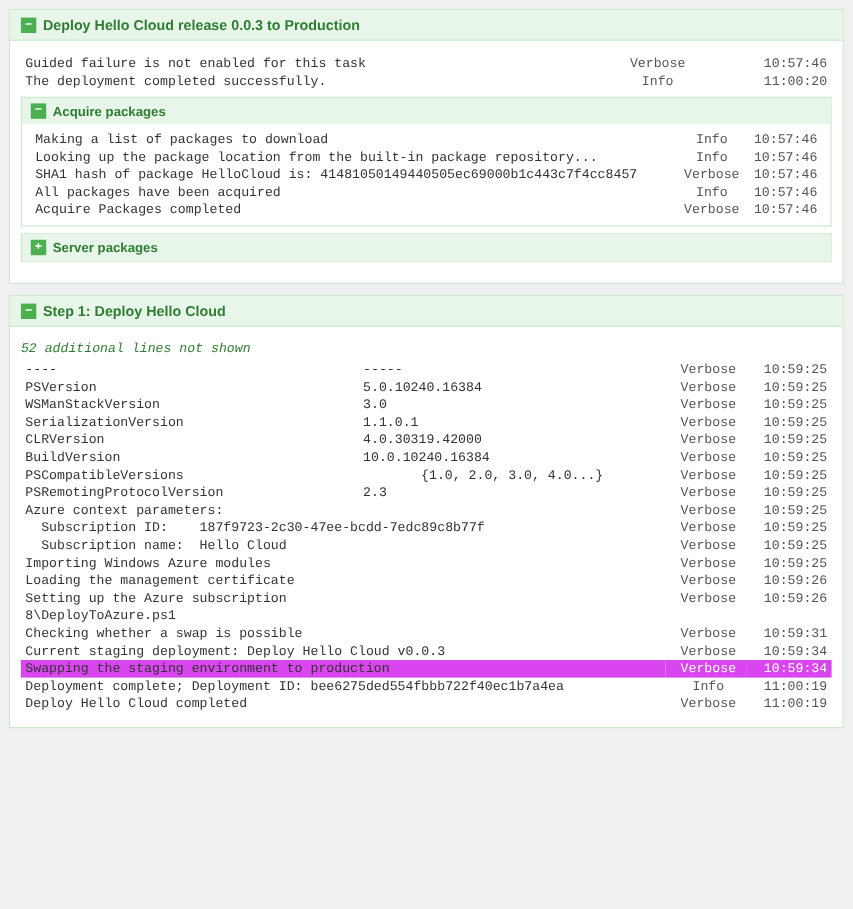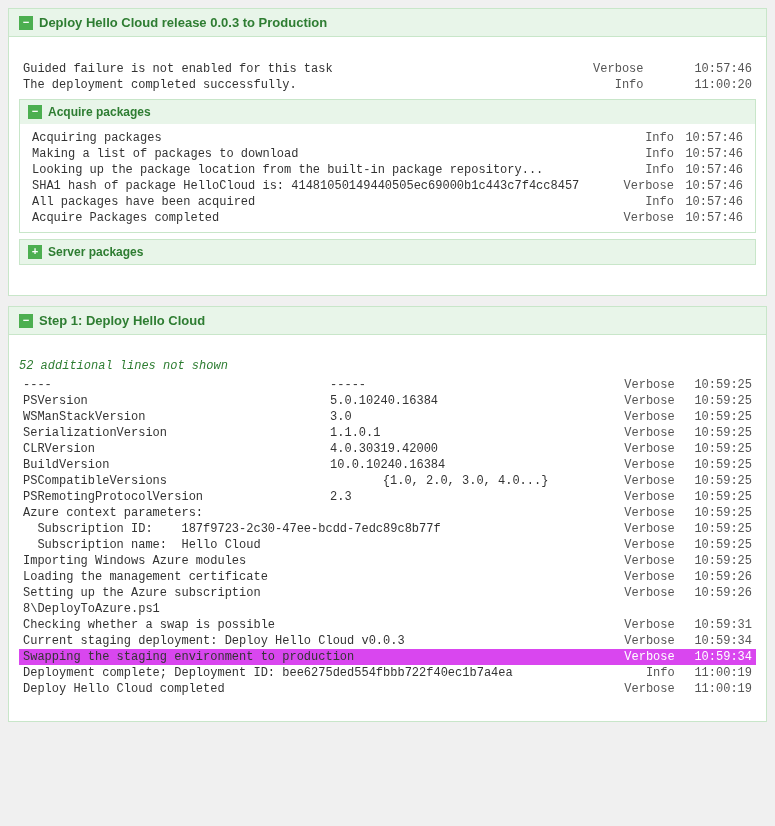--- a/index.html
+++ b/index.html
@@ -38,39 +38,39 @@
       align-items: center;
       justify-content: center;
       font-size: 11px;
       font-weight: bold;
       flex-shrink: 0;
     }
     .toggle-icon-plus {
       background: #4caf50;
     }
     .panel-body {
-      padding: 24px 10px;
+      padding: 13px 10px;
     }
     .log-table {
       width: 100%;
       border-collapse: collapse;
     }
     .log-table td {
       padding: 1px 4px;
       vertical-align: top;
       white-space: nowrap;
     }
     .log-table td.msg {
       white-space: pre;
       color: #333;
     }
     .log-table td.level {
       color: #555;
       min-width: 60px;
-      text-align: right;
+      text-align: center;
       padding-left: 8px;
     }
     .log-table td.time {
       color: #555;
       min-width: 65px;
       text-align: right;
     }
     .sub-panel {
       border: 1px solid #c8e6c9;
       margin: 6px 0;
@@ -134,25 +134,20 @@
     </table>
 
     <div class="sub-panel">
       <div class="sub-panel-header">
         <span class="toggle-icon">−</span>
         <span class="sub-panel-title">Acquire packages</span>
       </div>
       <div class="sub-panel-body">
         <table class="log-table">
           <tbody id="acquire-logs-body">
-          <tr>
-                <td class="msg">Acquiring packages</td>
-                <td class="level">Info</td>
-                <td class="time">10:57:46</td>
-              </tr>
               <tr>
                 <td class="msg">Making a list of packages to download</td>
                 <td class="level">Info</td>
                 <td class="time">10:57:46</td>
               </tr>
               <tr>
                 <td class="msg">Looking up the package location from the built-in package repository...</td>
                 <td class="level">Info</td>
                 <td class="time">10:57:46</td>
               </tr>

